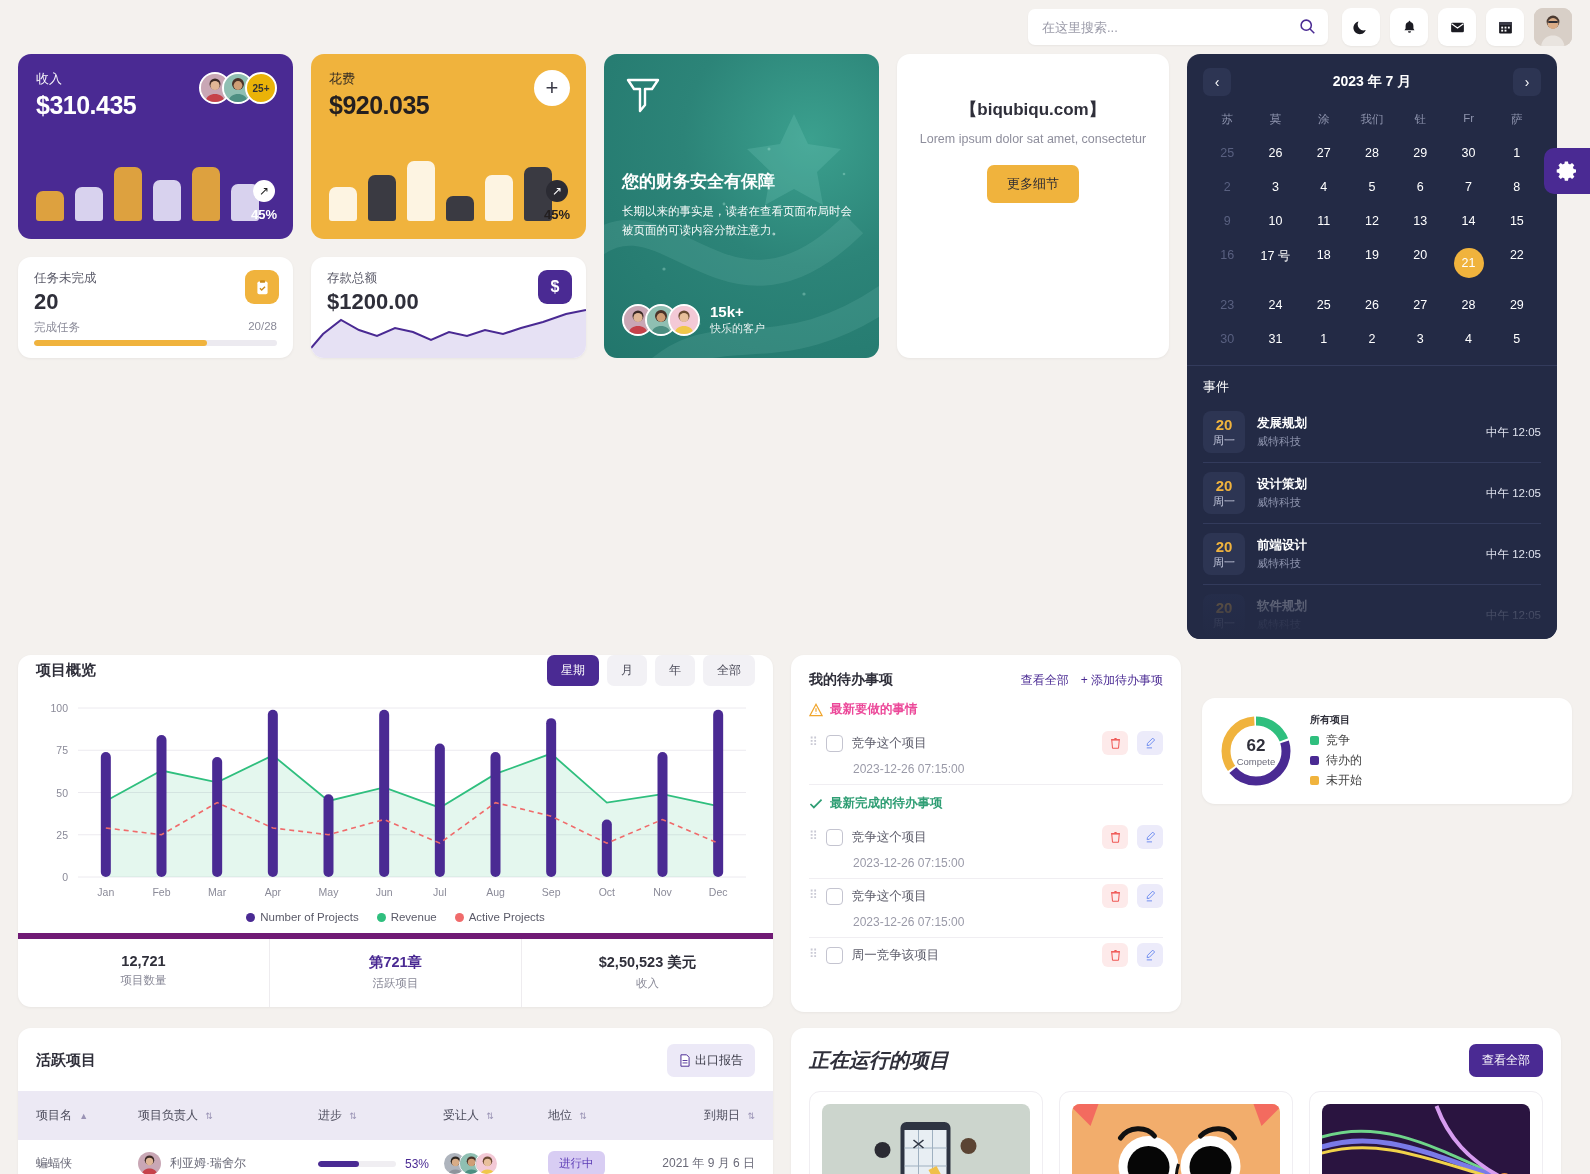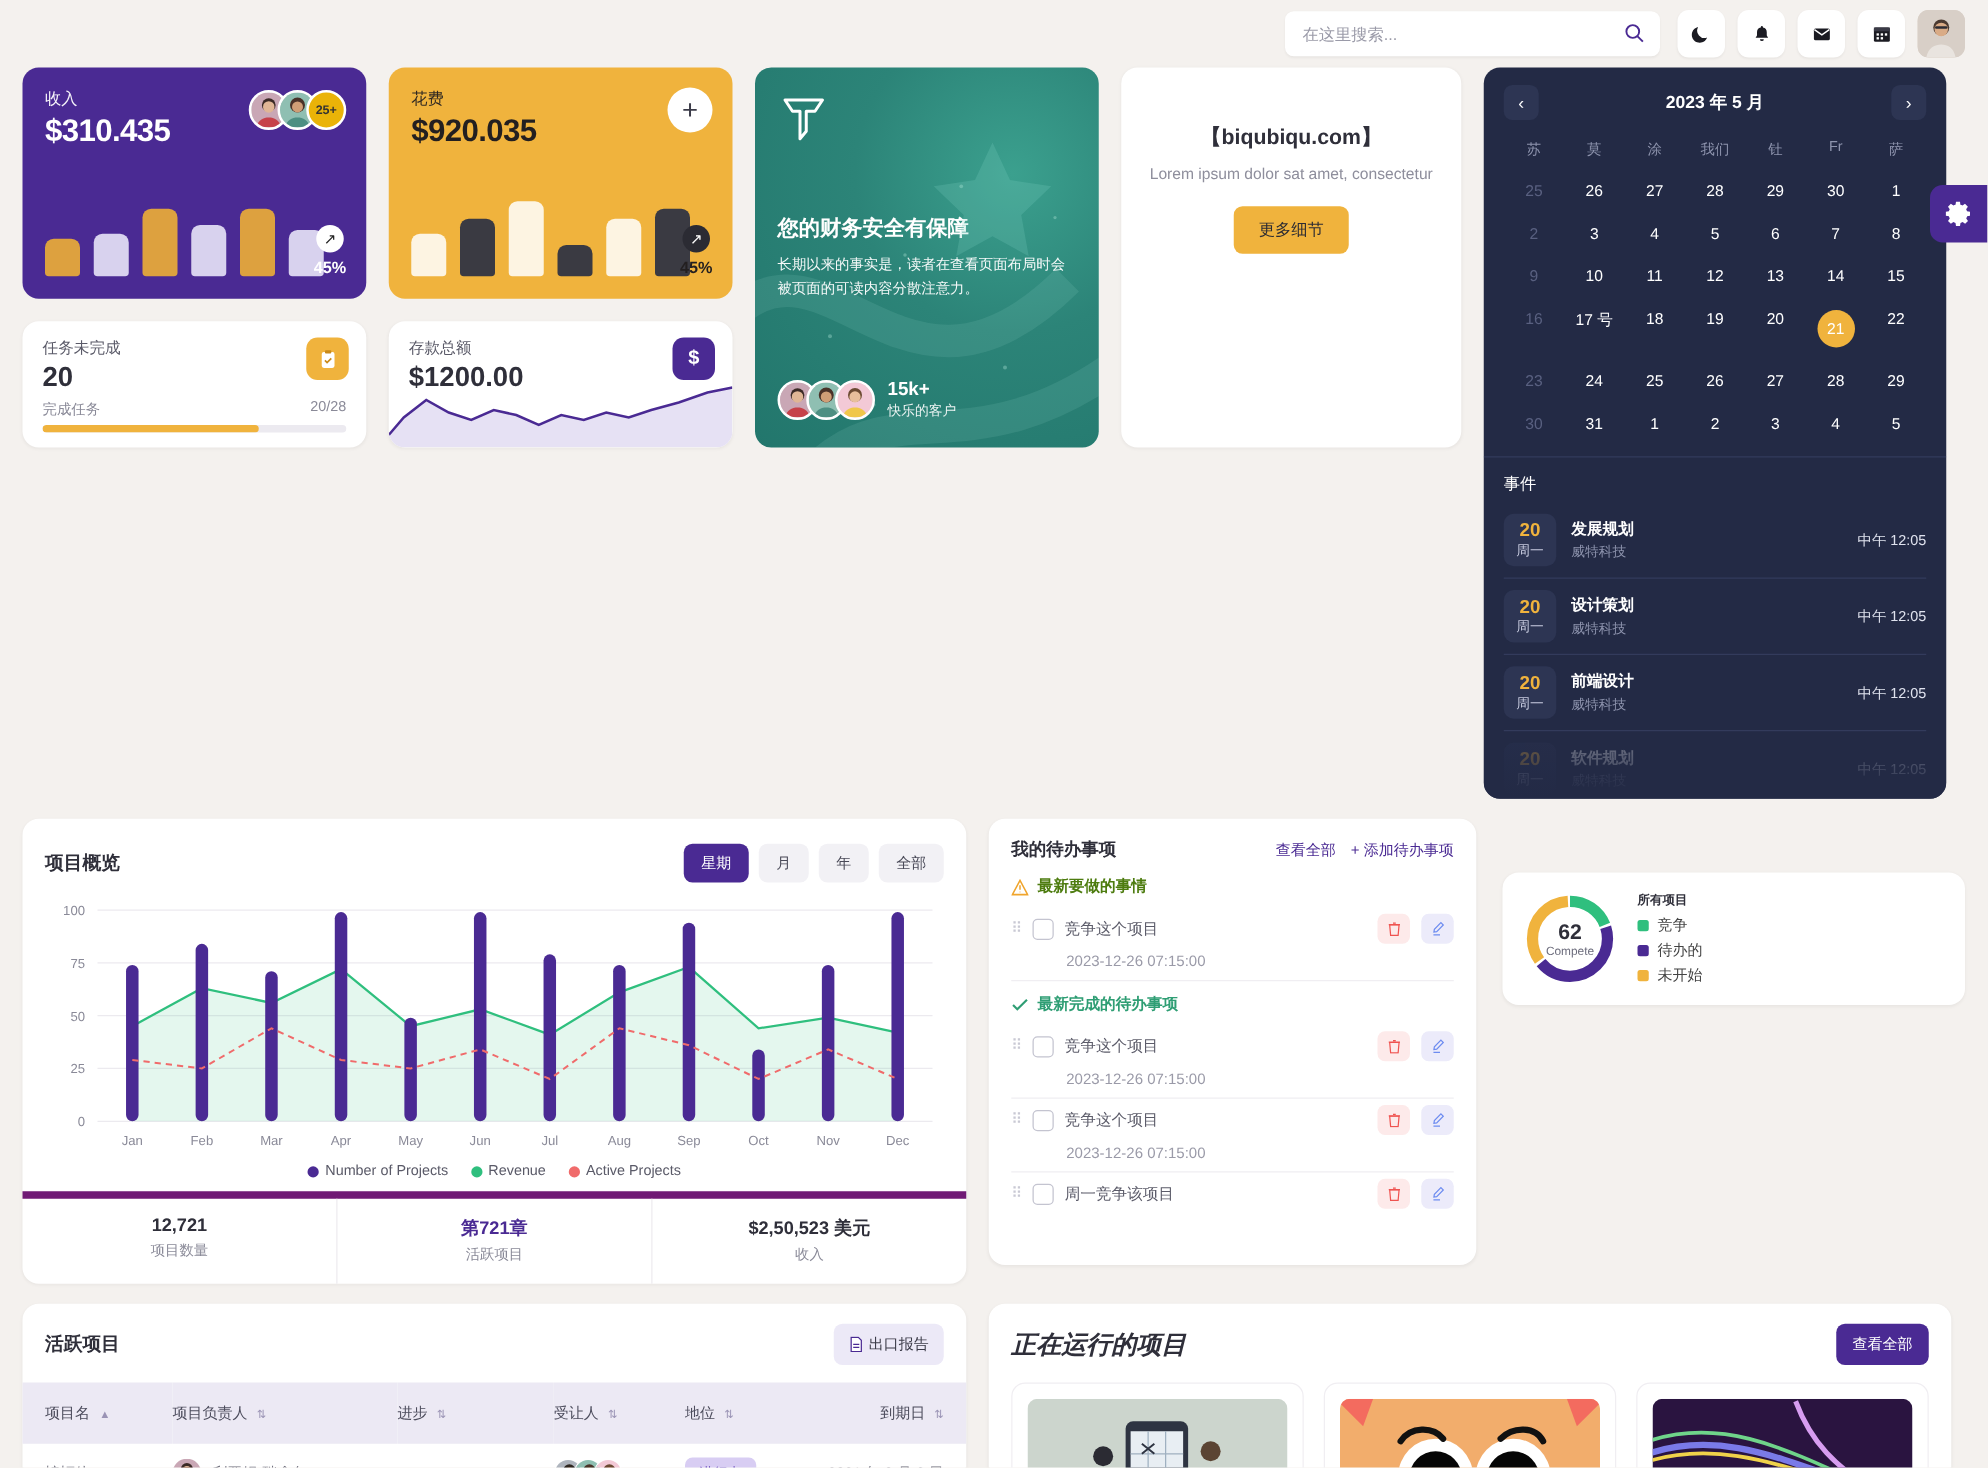--- a/index.html
+++ b/index.html
@@ -119,21 +119,21 @@
   .donut-wrap { position:relative; width:72px; height:72px; flex:none; }
   .donut-c { position:absolute; inset:0; display:flex; flex-direction:column; align-items:center; justify-content:center; }
   .donut-n { font-size:17px; font-weight:bold; }
   .donut-l { font-size:9.5px; color:#6c6c7c; }
   .leg-title { font-size:10px; font-weight:bold; margin-bottom:5px; }
   .leg { display:flex; align-items:center; gap:7px; font-size:12px; color:#444; margin-top:3px; }
   .leg i { width:9px; height:9px; border-radius:2px; display:block; }
 
   
   .row2 { display:flex; gap:18px; padding:16px 18px 0; align-items:flex-start; }
-  .ov-card { width:755px; padding:20px 18px 0; }
+  .ov-card { width:755px; padding:0 18px 0; }
   .ov-head { display:flex; align-items:center; justify-content:space-between; }
   .ov-title { font-size:15px; font-weight:bold; }
   .segs { display:flex; gap:8px; }
   .seg { border:none; background:#f2f1f5; border-radius:7px; padding:7px 14px; font-size:12px; color:#4a4a58;
          cursor:pointer; font-family:"Liberation Sans",sans-serif; }
   .seg.active { background:#4a2a93; color:#fff; }
   .chart-area { position:relative; height:205px; margin-top:14px; }
   .legend { display:flex; justify-content:center; gap:18px; font-size:11.5px; color:#5a5a68; padding:6px 0 10px; }
   .legend span { display:flex; align-items:center; gap:5px; }
   .legend i { width:9px; height:9px; border-radius:50%; }
@@ -143,21 +143,21 @@
   .ov-v { font-size:14.5px; font-weight:bold; }
   .ov-k { font-size:11.5px; color:#8a8a98; margin-top:4px; }
 
   
   .todo-card { width:390px; padding:16px 18px; height:357px; overflow:hidden; }
   .todo-head { display:flex; align-items:center; justify-content:space-between; margin-bottom:12px; }
   .todo-title { font-size:14px; font-weight:bold; }
   .todo-acts { display:flex; gap:12px; font-size:12px; }
   .todo-acts a { color:#4a2a93; text-decoration:none; cursor:pointer; }
   .todo-sec { font-size:12.5px; font-weight:bold; display:flex; align-items:center; gap:7px; margin:10px 0 8px; }
-  .todo-sec.warn { color:#4d7c0f;text-align:center; }
+  .todo-sec.warn { color:#ec4899;text-align:center; }
   .todo-sec.ok { color:#2f9e74; }
   .todo-item { display:flex; align-items:center; gap:9px; padding:5px 0; }
   .grip { color:#c9c9d4; font-size:12px; letter-spacing:-1px; line-height:.8; cursor:grab; }
   .cbx { width:17px; height:17px; border:1.6px solid #c4c4d0; border-radius:4px; background:#fff; cursor:pointer; flex:none; }
   .todo-text { font-size:12.5px; color:#5c5c6a; flex:1; }
   .todo-date { font-size:12px; color:#9a9aa8; padding:2px 0 8px 44px; }
   .ibtn { width:26px; height:24px; border-radius:6px; border:none; cursor:pointer; display:flex;
           align-items:center; justify-content:center; font-size:12px; }
   .ibtn.del { background:#fdeaea; color:#ef5350; }
   .ibtn.edt { background:#ecebfa; color:#6d8cf0; }
@@ -410,21 +410,21 @@
 
     <div class="card gauge-card">
       <div class="gc-title">【biqubiqu.com】</div>
       <div class="gc-sub">Lorem ipsum dolor sat amet, consectetur</div>
       <button class="gc-btn">更多细节</button>
     </div>
 
     <div class="cal">
       <div class="cal-head">
         <button class="cal-nav">‹</button>
-        <div class="cal-title">2023 年 5 月</div>
+        <div class="cal-title">2023 年 7 月</div>
         <button class="cal-nav">›</button>
       </div>
       <div class="cal-grid" id="cal-grid">
           <div class="dow">苏</div>
           <div class="dow">莫</div>
           <div class="dow">涂</div>
           <div class="dow">我们</div>
           <div class="dow">钍</div>
           <div class="dow">Fr</div>
           <div class="dow">萨</div>

